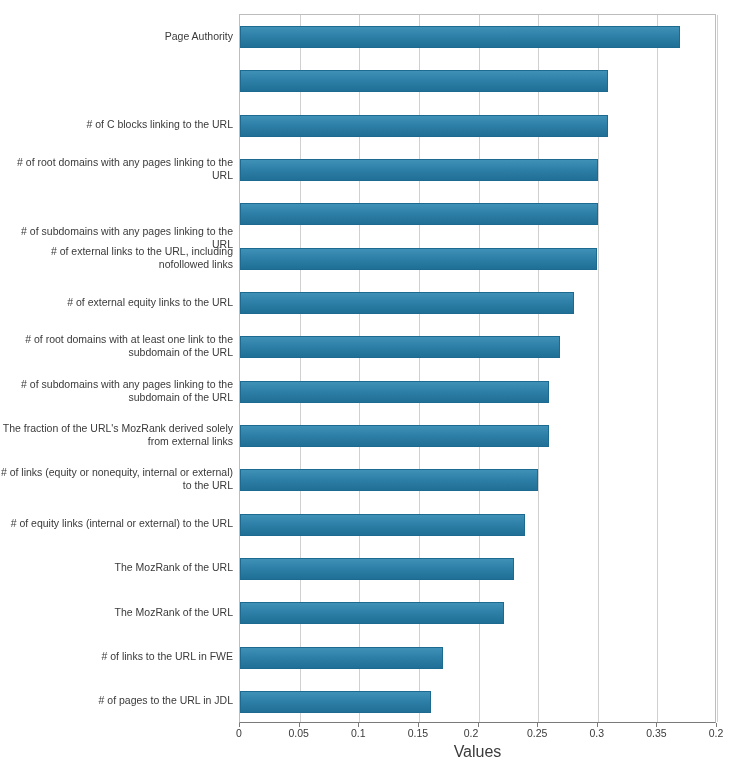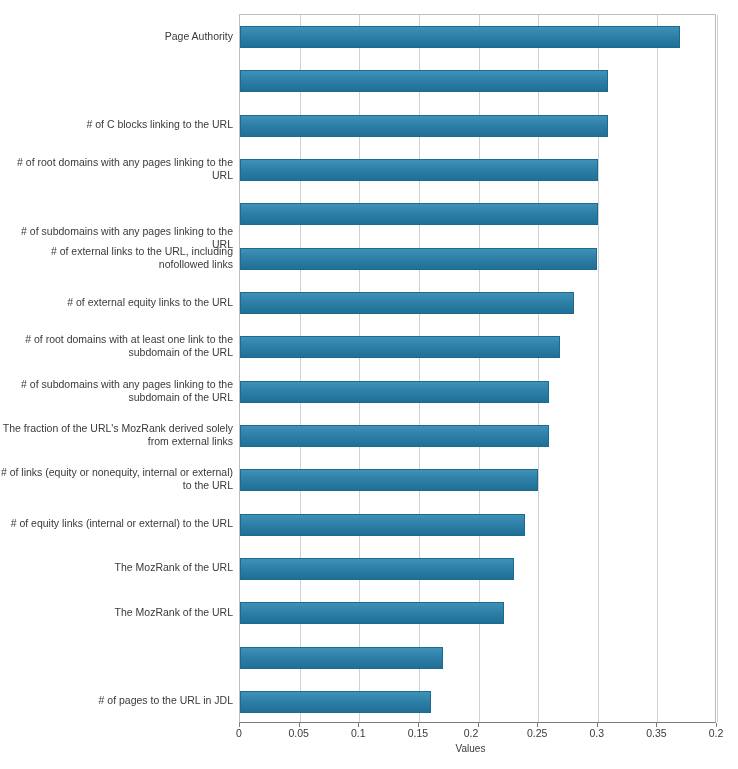--- a/index.html
+++ b/index.html
@@ -98,25 +98,25 @@
   }
   .tickmark {
     position: absolute;
     top: 0;
     width: 1px;
     height: 4px;
     background: #7a7a7a;
   }
   .xaxis-title {
     position: absolute;
-    left: 232px;
+    left: 239px;
     width: 477px;
     top: 743px;
     text-align: center;
-    font-size: 10px;
+    font-size: 16px;
     color: #3a3a3a;
   }
 </style>
 </head>
 <body>
 
 <div id="chart-root">
 
   <div class="ylabels">
       <div class="ylabel" style="top: 15.6562px;">Page Authority</div>
@@ -125,20 +125,21 @@
       <div class="ylabel" style="top: 186.406px; margin-top: 25px;"># of subdomains with any pages linking to the URL</div>
       <div class="ylabel" style="top: 230.719px;"># of external links to the URL, including nofollowed links</div>
       <div class="ylabel" style="top: 281.531px;"># of external equity links to the URL</div>
       <div class="ylabel" style="top: 319.344px;"># of root domains with at least one link to the subdomain of the URL</div>
       <div class="ylabel" style="top: 363.656px;"># of subdomains with any pages linking to the subdomain of the URL</div>
       <div class="ylabel" style="top: 407.969px;">The fraction of the URL's MozRank derived solely from external links</div>
       <div class="ylabel" style="top: 452.281px;"># of links (equity or nonequity, internal or external) to the URL</div>
       <div class="ylabel" style="top: 503.094px;"># of equity links (internal or external) to the URL</div>
       <div class="ylabel" style="top: 547.406px;">The MozRank of the URL</div>
       <div class="ylabel" style="top: 591.719px;">The MozRank of the URL</div>
+      <div class="ylabel" style="top: 636.031px;"># of links to the URL in FWE</div>
       <div class="ylabel" style="top: 680.344px;"># of pages to the URL in JDL</div>
     </div>
 
   <div class="plot-area">
     <div class="gridlines">
         <div class="gridline" style="left: 59.625px;"></div>
         <div class="gridline" style="left: 119.25px;"></div>
         <div class="gridline" style="left: 178.875px;"></div>
         <div class="gridline" style="left: 238.5px;"></div>
         <div class="gridline" style="left: 298.125px;"></div>

